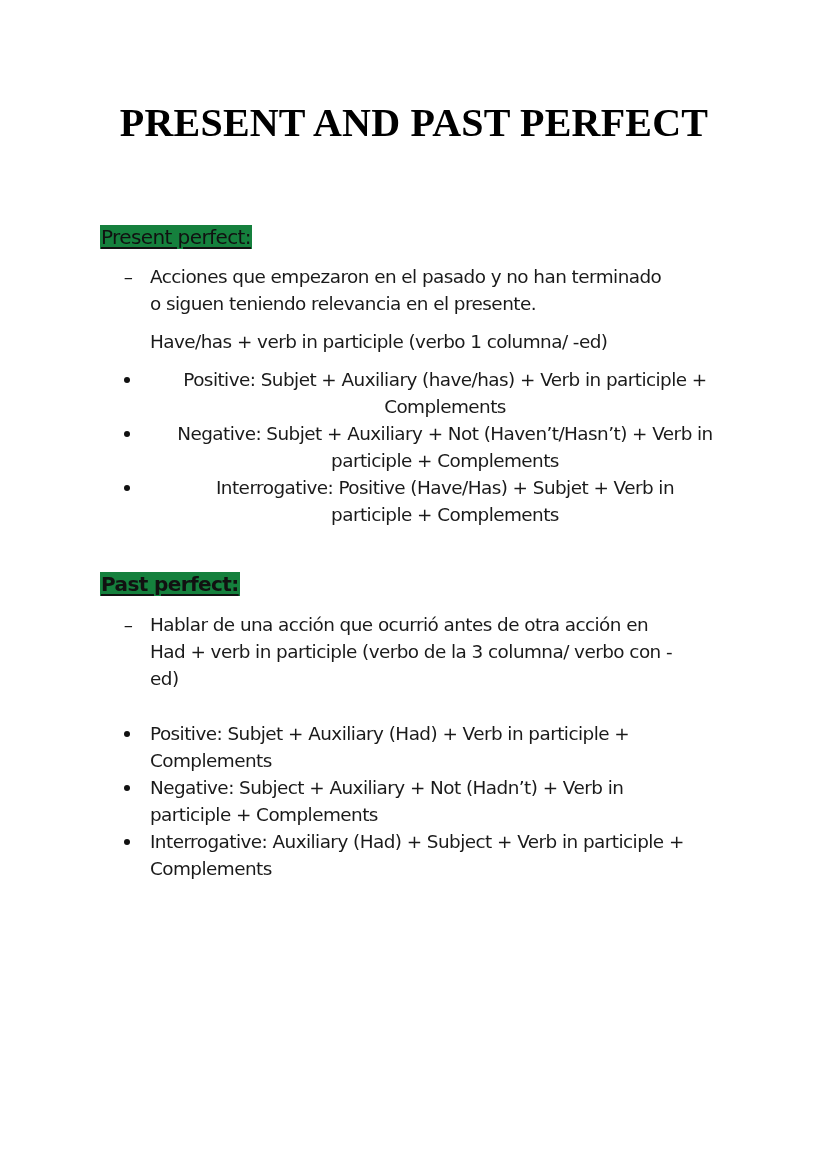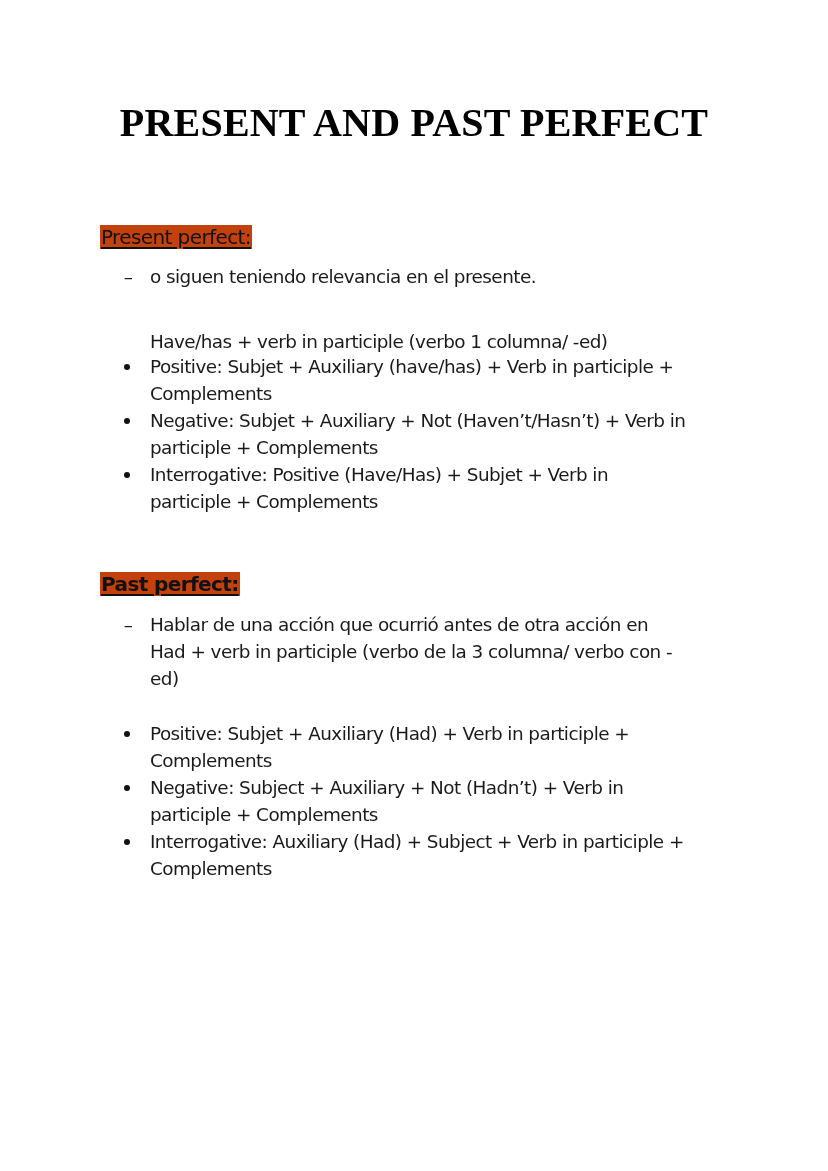--- a/index.html
+++ b/index.html
@@ -31,21 +31,21 @@
     .section-heading {
       position: absolute;
       left: 100px;
       font-family: "DejaVu Sans", "Liberation Sans", sans-serif;
       font-size: 20px;
       line-height: 27px;
       margin: 0;
       font-weight: normal;
     }
     .section-heading span {
-      background: #c2410c;
+      background: #15803d;
       text-decoration: underline;
       text-underline-offset: 3px;
       text-decoration-thickness: 1.5px;
       padding: 0 1px;
       letter-spacing: -0.6px;
     }
     .body-text {
       font-family: "DejaVu Sans", "Liberation Sans", sans-serif;
       font-size: 18.4px;
       line-height: 27px;
@@ -84,29 +84,30 @@
 
 <h1 class="page-title">PRESENT AND PAST PERFECT</h1>
 
 <h2 class="section-heading" style="top:224px;">
   <span>Present perfect:</span>
 </h2>
 
 <div class="block body-text" style="top:263px;">
   <div class="dash-item">
     <span class="dash-marker">–</span>
+    <span class="formula-line">Acciones que empezaron en el pasado y no han terminado</span>
     <span class="formula-line">o siguen teniendo relevancia en el presente.</span>
   </div>
 </div>
 
 <div class="block body-text" style="top:328px;">
   <span class="formula-line">Have/has + verb in participle (verbo 1 columna/ -ed)</span>
 </div>
 
-<div class="block body-text" style="top:353px;">
+<div class="block body-text" style="top:366px;text-align:center;">
   <div class="bullet-item">
     <span class="bullet-marker"></span>
     <span class="formula-line">Positive: Subjet + Auxiliary (have/has) + Verb in participle +</span>
     <span class="formula-line">Complements</span>
   </div>
   <div class="bullet-item">
     <span class="bullet-marker"></span>
     <span class="formula-line">Negative: Subjet + Auxiliary + Not (Haven’t/Hasn’t) + Verb in</span>
     <span class="formula-line">participle + Complements</span>
   </div>

